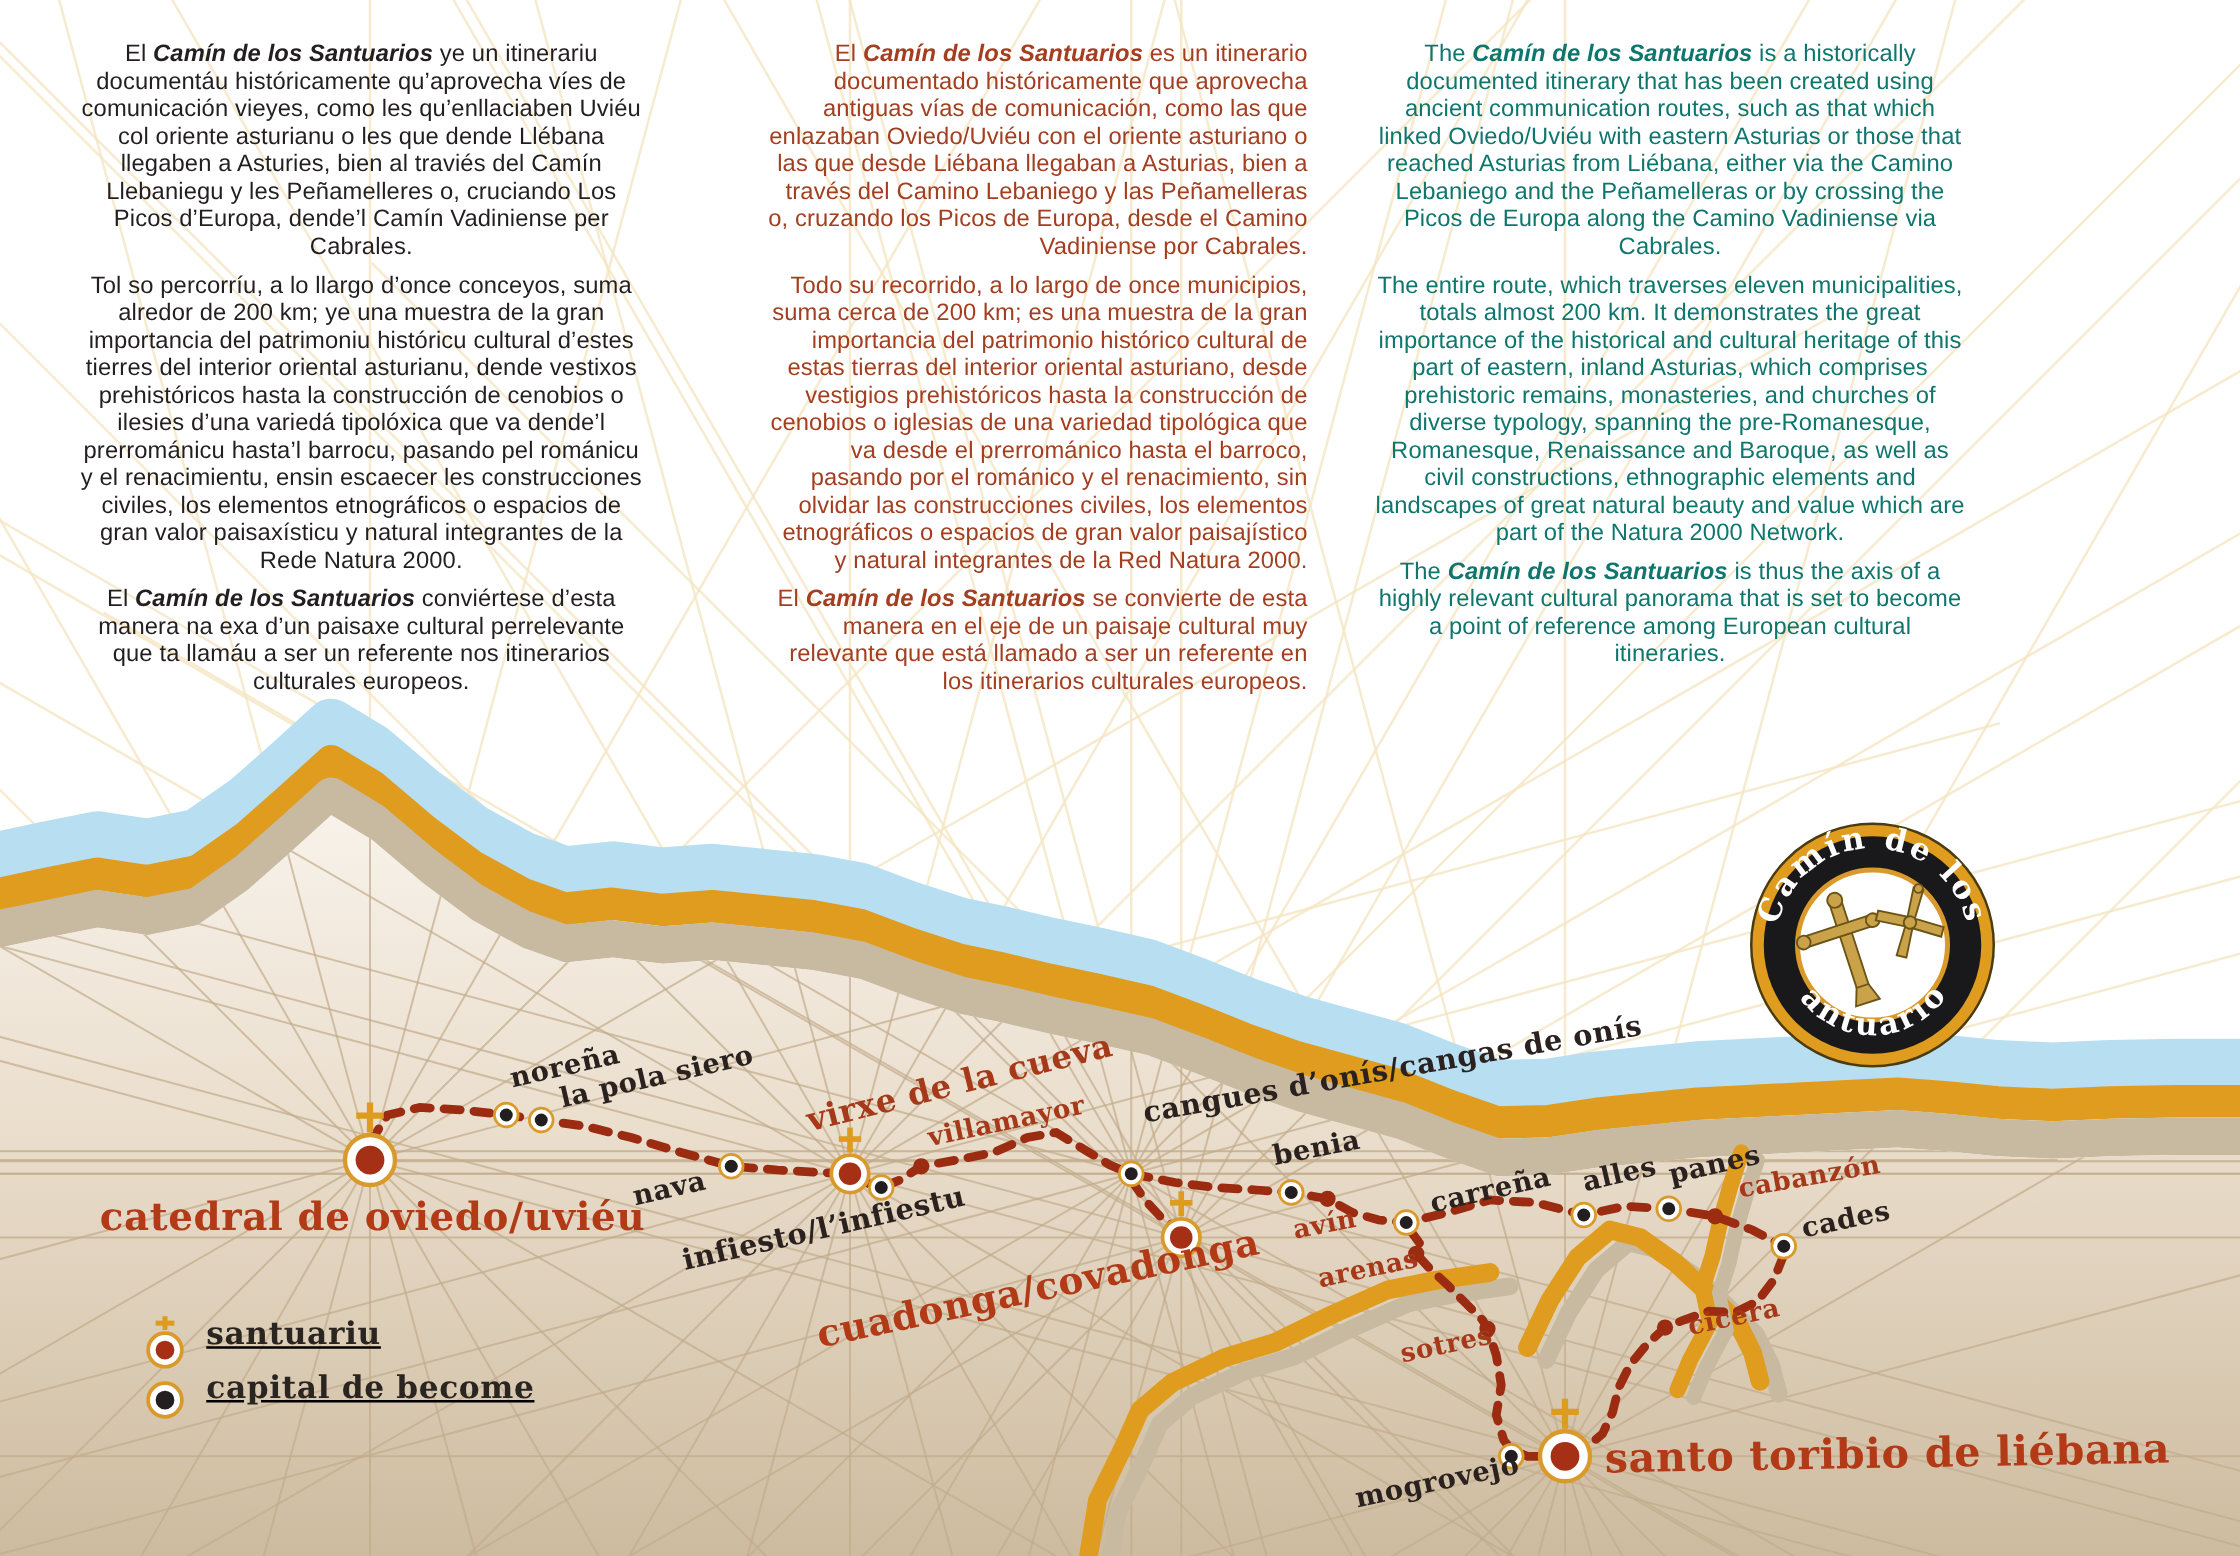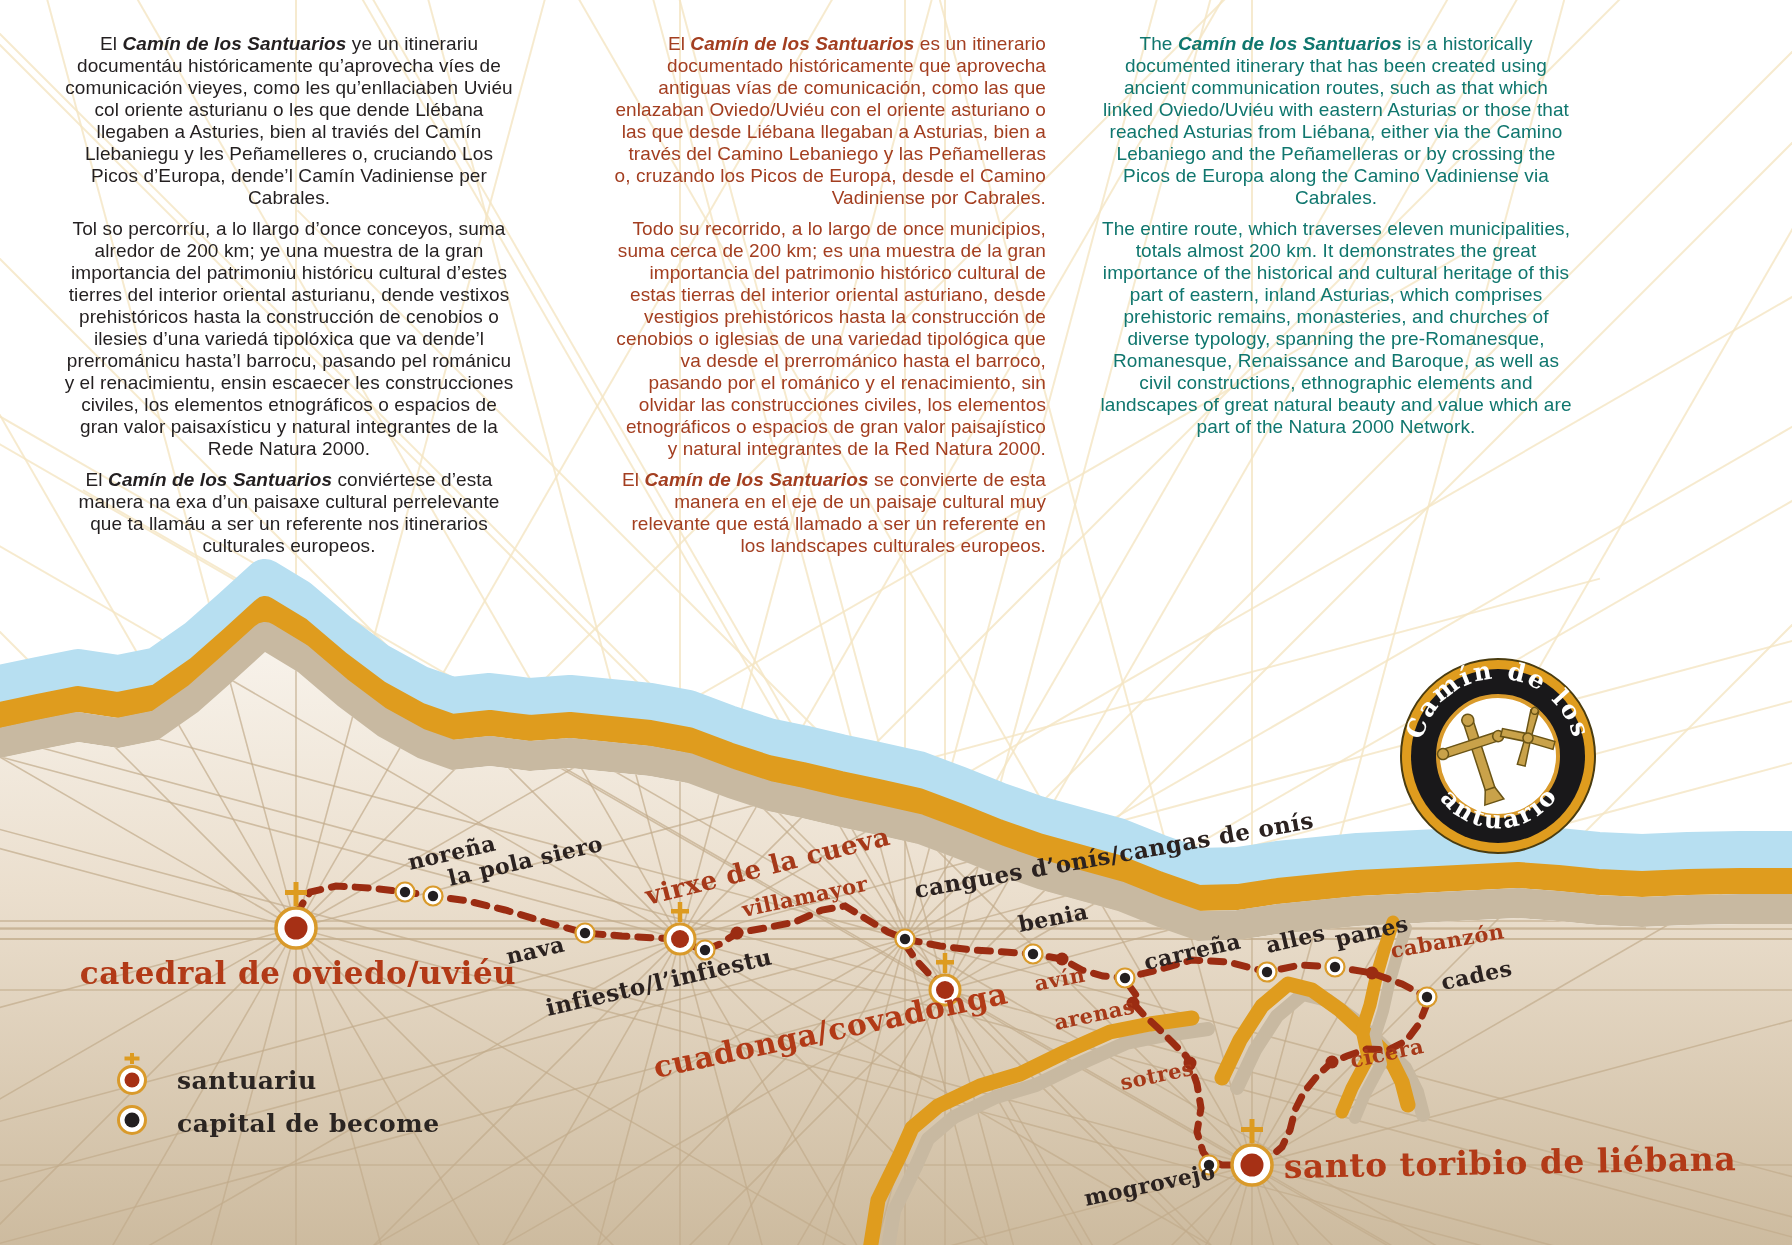--- a/index.html
+++ b/index.html
@@ -6,21 +6,21 @@
   #canvas{position:relative;width:1792px;height:1245px;overflow:hidden;background:#ffffff;font-family:"Liberation Sans",sans-serif;}
   #map-svg{position:absolute;left:0;top:0;display:block;}
   .col{position:absolute;top:33px;text-align:center;font-size:19px;line-height:22px;letter-spacing:.1px;}
   .col p{margin:0 0 9px 12px;}
   .col .lead{font-weight:bold;font-style:italic;}
   #col-ast{left:52px;width:462px;color:#231f20;}
   #col-esp{left:600px;width:446px;color:#a33e20;text-align:right;}
   #col-eng{left:1086px;width:488px;color:#0f766e;}
   .map-label{font-family:"DejaVu Serif",serif;font-weight:bold;letter-spacing:.5px;}
   #legend{position:absolute;left:112px;top:1052px;}
-  .legend-row{display:flex;align-items:flex-end;gap:25px;height:43px;}
+  .legend-row{display:flex;align-items:flex-start;gap:13px;height:43px;text-decoration:underline;}
   .legend-label{font-family:"DejaVu Serif",serif;font-weight:bold;font-size:25px;color:#2b2522;letter-spacing:.5px;}
   #logo{position:absolute;left:1398px;top:656px;}
   .logo-text{font-family:"DejaVu Serif",serif;font-weight:bold;font-size:25px;fill:#ffffff;letter-spacing:2.5px;}
 </style>
 </head>
 <body>
 
 <div id="canvas">
 
   <svg id="map-svg" width="1792" height="1245" viewBox="0 0 1792 1245">
@@ -301,25 +301,26 @@
   </svg>
 
   <div id="col-ast" class="col">
       <p><span>El </span><span class="lead">Camín de los Santuarios</span><span> ye un itinerariu documentáu históricamente qu’aprovecha víes de comunicación vieyes, como les qu’enllaciaben Uviéu col oriente asturianu o les que dende Llébana llegaben a Asturies, bien al traviés del Camín Llebaniegu y les Peñamelleres o, cruciando Los Picos d’Europa, dende’l Camín Vadiniense per Cabrales.</span></p>
       <p><span>Tol so percorríu, a lo llargo d’once conceyos, suma alredor de 200 km; ye una muestra de la gran importancia del patrimoniu históricu cultural d’estes tierres del interior oriental asturianu, dende vestixos prehistóricos hasta la construcción de cenobios o ilesies d’una variedá tipolóxica que va dende’l prerrománicu hasta’l barrocu, pasando pel románicu y el renacimientu, ensin escaecer les construcciones civiles, los elementos etnográficos o espacios de gran valor paisaxísticu y natural integrantes de la Rede Natura 2000.</span></p>
       <p><span>El </span><span class="lead">Camín de los Santuarios</span><span> conviértese d’esta manera na exa d’un paisaxe cultural perrelevante que ta llamáu a ser un referente nos itinerarios culturales europeos.</span></p>
     </div>
   <div id="col-esp" class="col">
       <p><span>El </span><span class="lead">Camín de los Santuarios</span><span> es un itinerario documentado históricamente que aprovecha antiguas vías de comunicación, como las que enlazaban Oviedo/Uviéu con el oriente asturiano o las que desde Liébana llegaban a Asturias, bien a través del Camino Lebaniego y las Peñamelleras o, cruzando los Picos de Europa, desde el Camino Vadiniense por Cabrales.</span></p>
       <p><span>Todo su recorrido, a lo largo de once municipios, suma cerca de 200 km; es una muestra de la gran importancia del patrimonio histórico cultural de estas tierras del interior oriental asturiano, desde vestigios prehistóricos hasta la construcción de cenobios o iglesias de una variedad tipológica que va desde el prerrománico hasta el barroco, pasando por el románico y el renacimiento, sin olvidar las construcciones civiles, los elementos etnográficos o espacios de gran valor paisajístico y natural integrantes de la Red Natura 2000.</span></p>
-      <p><span>El </span><span class="lead">Camín de los Santuarios</span><span> se convierte de esta manera en el eje de un paisaje cultural muy relevante que está llamado a ser un referente en los landscapes culturales europeos.</span></p>
+      <p><span>El </span><span class="lead">Camín de los Santuarios</span><span> se convierte de esta manera en el eje de un paisaje cultural muy relevante que está llamado a ser un referente en los itinerarios culturales europeos.</span></p>
     </div>
   <div id="col-eng" class="col">
       <p><span>The </span><span class="lead">Camín de los Santuarios</span><span> is a historically documented itinerary that has been created using ancient communication routes, such as that which linked Oviedo/Uviéu with eastern Asturias or those that reached Asturias from Liébana, either via the Camino Lebaniego and the Peñamelleras or by crossing the Picos de Europa along the Camino Vadiniense via Cabrales.</span></p>
       <p><span>The entire route, which traverses eleven municipalities, totals almost 200 km. It demonstrates the great importance of the historical and cultural heritage of this part of eastern, inland Asturias, which comprises prehistoric remains, monasteries, and churches of diverse typology, spanning the pre-Romanesque, Romanesque, Renaissance and Baroque, as well as civil constructions, ethnographic elements and landscapes of great natural beauty and value which are part of the Natura 2000 Network.</span></p>
+      <p><span>The </span><span class="lead">Camín de los Santuarios</span><span> is thus the axis of a highly relevant cultural panorama that is set to become a point of reference among European cultural itineraries.</span></p>
     </div>
 
   <div id="legend">
     <div class="legend-row">
       <svg width="40" height="43" viewBox="-20 -25 40 43">
         <rect x="-2" y="-24" width="4" height="11" fill="#dd9b20"></rect>
         <rect x="-7.5" y="-20.5" width="15" height="4" fill="#dd9b20"></rect>
         <circle cx="0" cy="3" r="13.5" fill="#ffffff" stroke="#d99a2b" stroke-width="3"></circle>
         <circle cx="0" cy="3" r="7.5" fill="#a63015"></circle>
       </svg>

